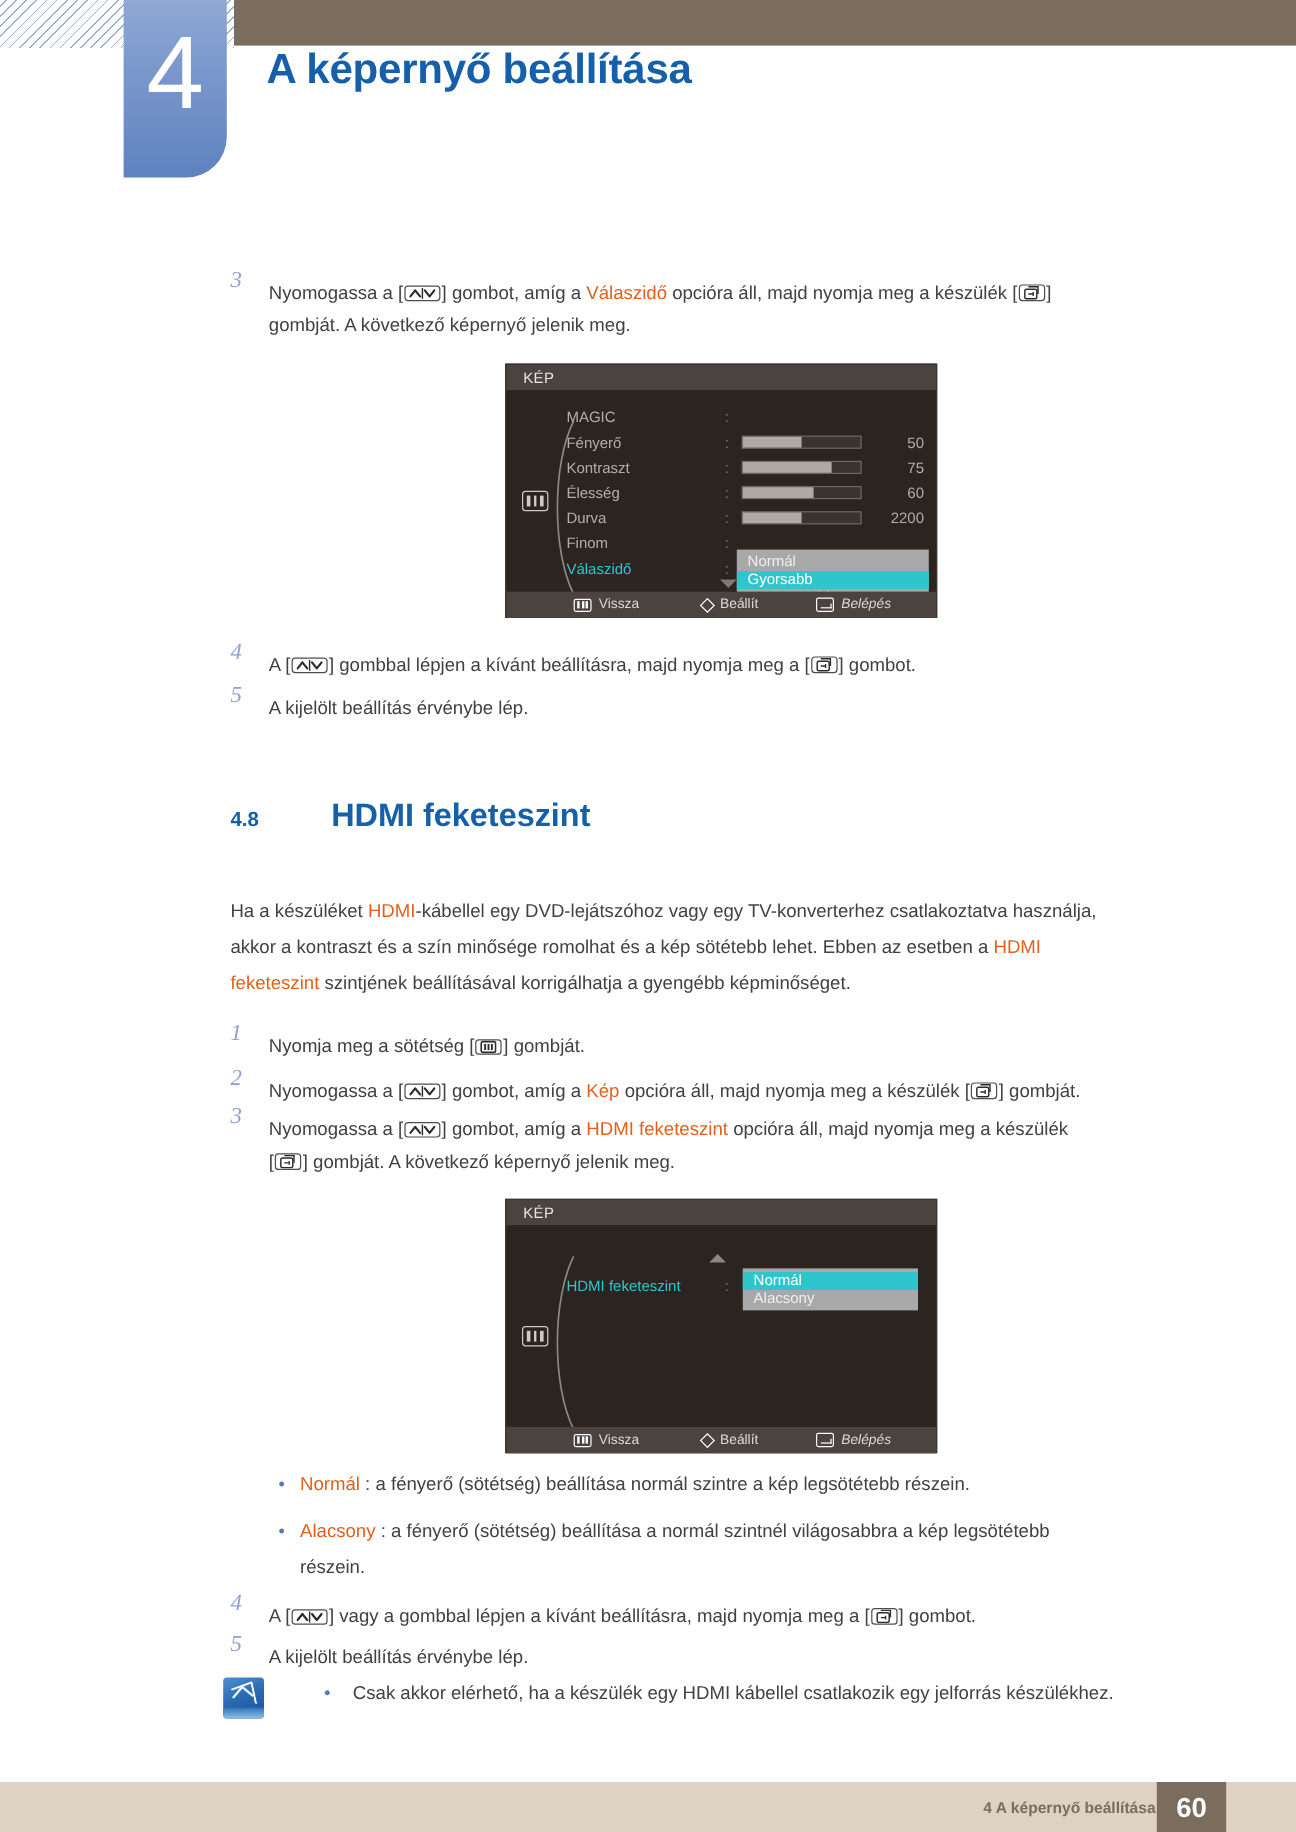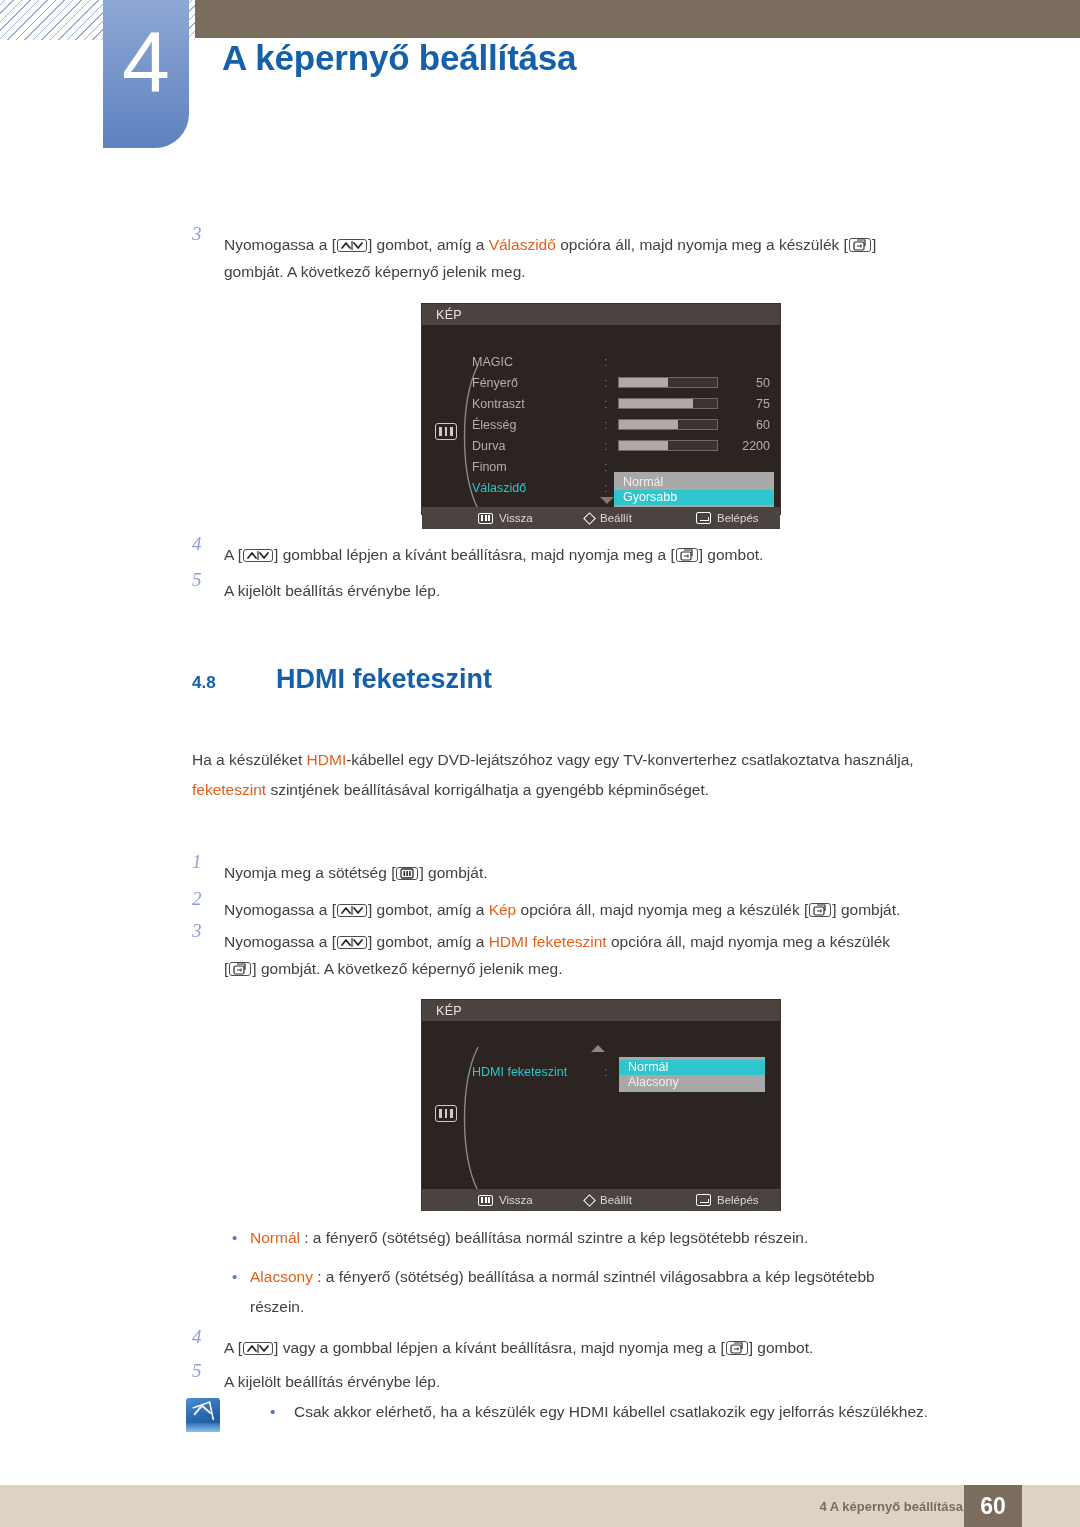--- a/index.html
+++ b/index.html
@@ -140,21 +140,21 @@
   }
   .osd-body { position: relative; }
   .osd-bottom {
     position: absolute; left: 0; bottom: 0; width: 100%; height: 22px;
     background: #4a4340; display: flex; align-items: center;
     color: #ded9d6; font-size: 11.5px;
   }
   .osd-bot-item { display: flex; align-items: center; gap: 6px; }
   .osd-bot-item.b1 { position:absolute; left: 56px; }
   .osd-bot-item.b2 { position:absolute; left: 163px; }
-  .osd-bot-item.b3 { position:absolute; left: 274px; }
+  .osd-bot-item.b3 { position:absolute; left: 258px; font-style: italic; }
 
   .ico-menu {
     width: 15px; height: 11px; border: 1.4px solid #ffffff; border-radius: 2px;
     display: inline-flex; align-items: center; justify-content: space-evenly;
   }
   .ico-menu i { width: 2px; height: 6px; background: #ffffff; display:block; }
   .ico-diamond {
     width: 9px; height: 9px; border: 1.4px solid #ffffff;
     transform: rotate(45deg);
   }
@@ -235,21 +235,21 @@
             <rect x="1" y="3" width="10" height="8" rx="1.5" stroke="#2b2b2b" stroke-width="1.2" fill="none"></rect>
             <path d="M4 1 L12 1 L12 7" stroke="#2b2b2b" stroke-width="1.2" fill="none"></path>
             <path d="M4 7 L8 7 M8 5.4 L8 8.6" stroke="#2b2b2b" stroke-width="1.1" fill="none"></path>
           </svg></span><span>]</span>
       <div>gombját. A következő képernyő jelenik meg.</div>
     </div>
   </div>
 
   <div class="osd" style="left:421px; top:303px; width:360px; height:212px;">
     <div class="osd-title">KÉP</div>
-    <div class="osd-body" style="height:190px; position:relative;margin-top:14px;">
+    <div class="osd-body" style="height:190px; position:relative;">
 
       <div class="osd-left-icon" style="top:84px;">
           <i></i>
           <i></i>
           <i></i>
         </div>
 
       <svg class="osd-curve" style="left:30px; top:24px;" width="30" height="150" viewBox="0 0 30 150">
         <path d="M26 2 C8 38, 8 110, 26 146" stroke="#8e8885" stroke-width="1.4" fill="none"></path>
       </svg>
@@ -348,20 +348,21 @@
     <div class="step-body">A kijelölt beállítás érvénybe lép.</div>
   </div>
 
   <div class="sec-head">
     <span class="sec-num">4.8</span>
     <span class="sec-title">HDMI feketeszint</span>
   </div>
 
   <div class="para" style="top:745px;">
     <div><span>Ha a készüléket </span><span class="hl">HDMI</span><span>-kábellel egy DVD-lejátszóhoz vagy egy TV-konverterhez csatlakoztatva használja,</span></div>
+    <div><span>akkor a kontraszt és a szín minősége romolhat és a kép sötétebb lehet. Ebben az esetben a </span><span class="hl">HDMI</span></div>
     <div><span class="hl">feketeszint</span><span> szintjének beállításával korrigálhatja a gyengébb képminőséget.</span></div>
   </div>
 
   <div class="step" style="left:192px; top:848px; width:800px;">
     <div class="step-num">1</div>
     <div class="step-body"><span>Nyomja meg a sötétség [</span><span class="key"><svg width="14" height="11" viewBox="0 0 14 11">
             <rect x="1" y="1" width="12" height="9" rx="1.5" stroke="#2b2b2b" stroke-width="1.3" fill="none"></rect>
             <rect x="3.5" y="3" width="1.6" height="5" fill="#2b2b2b"></rect>
             <rect x="6.3" y="3" width="1.6" height="5" fill="#2b2b2b"></rect>
             <rect x="9.1" y="3" width="1.6" height="5" fill="#2b2b2b"></rect>

